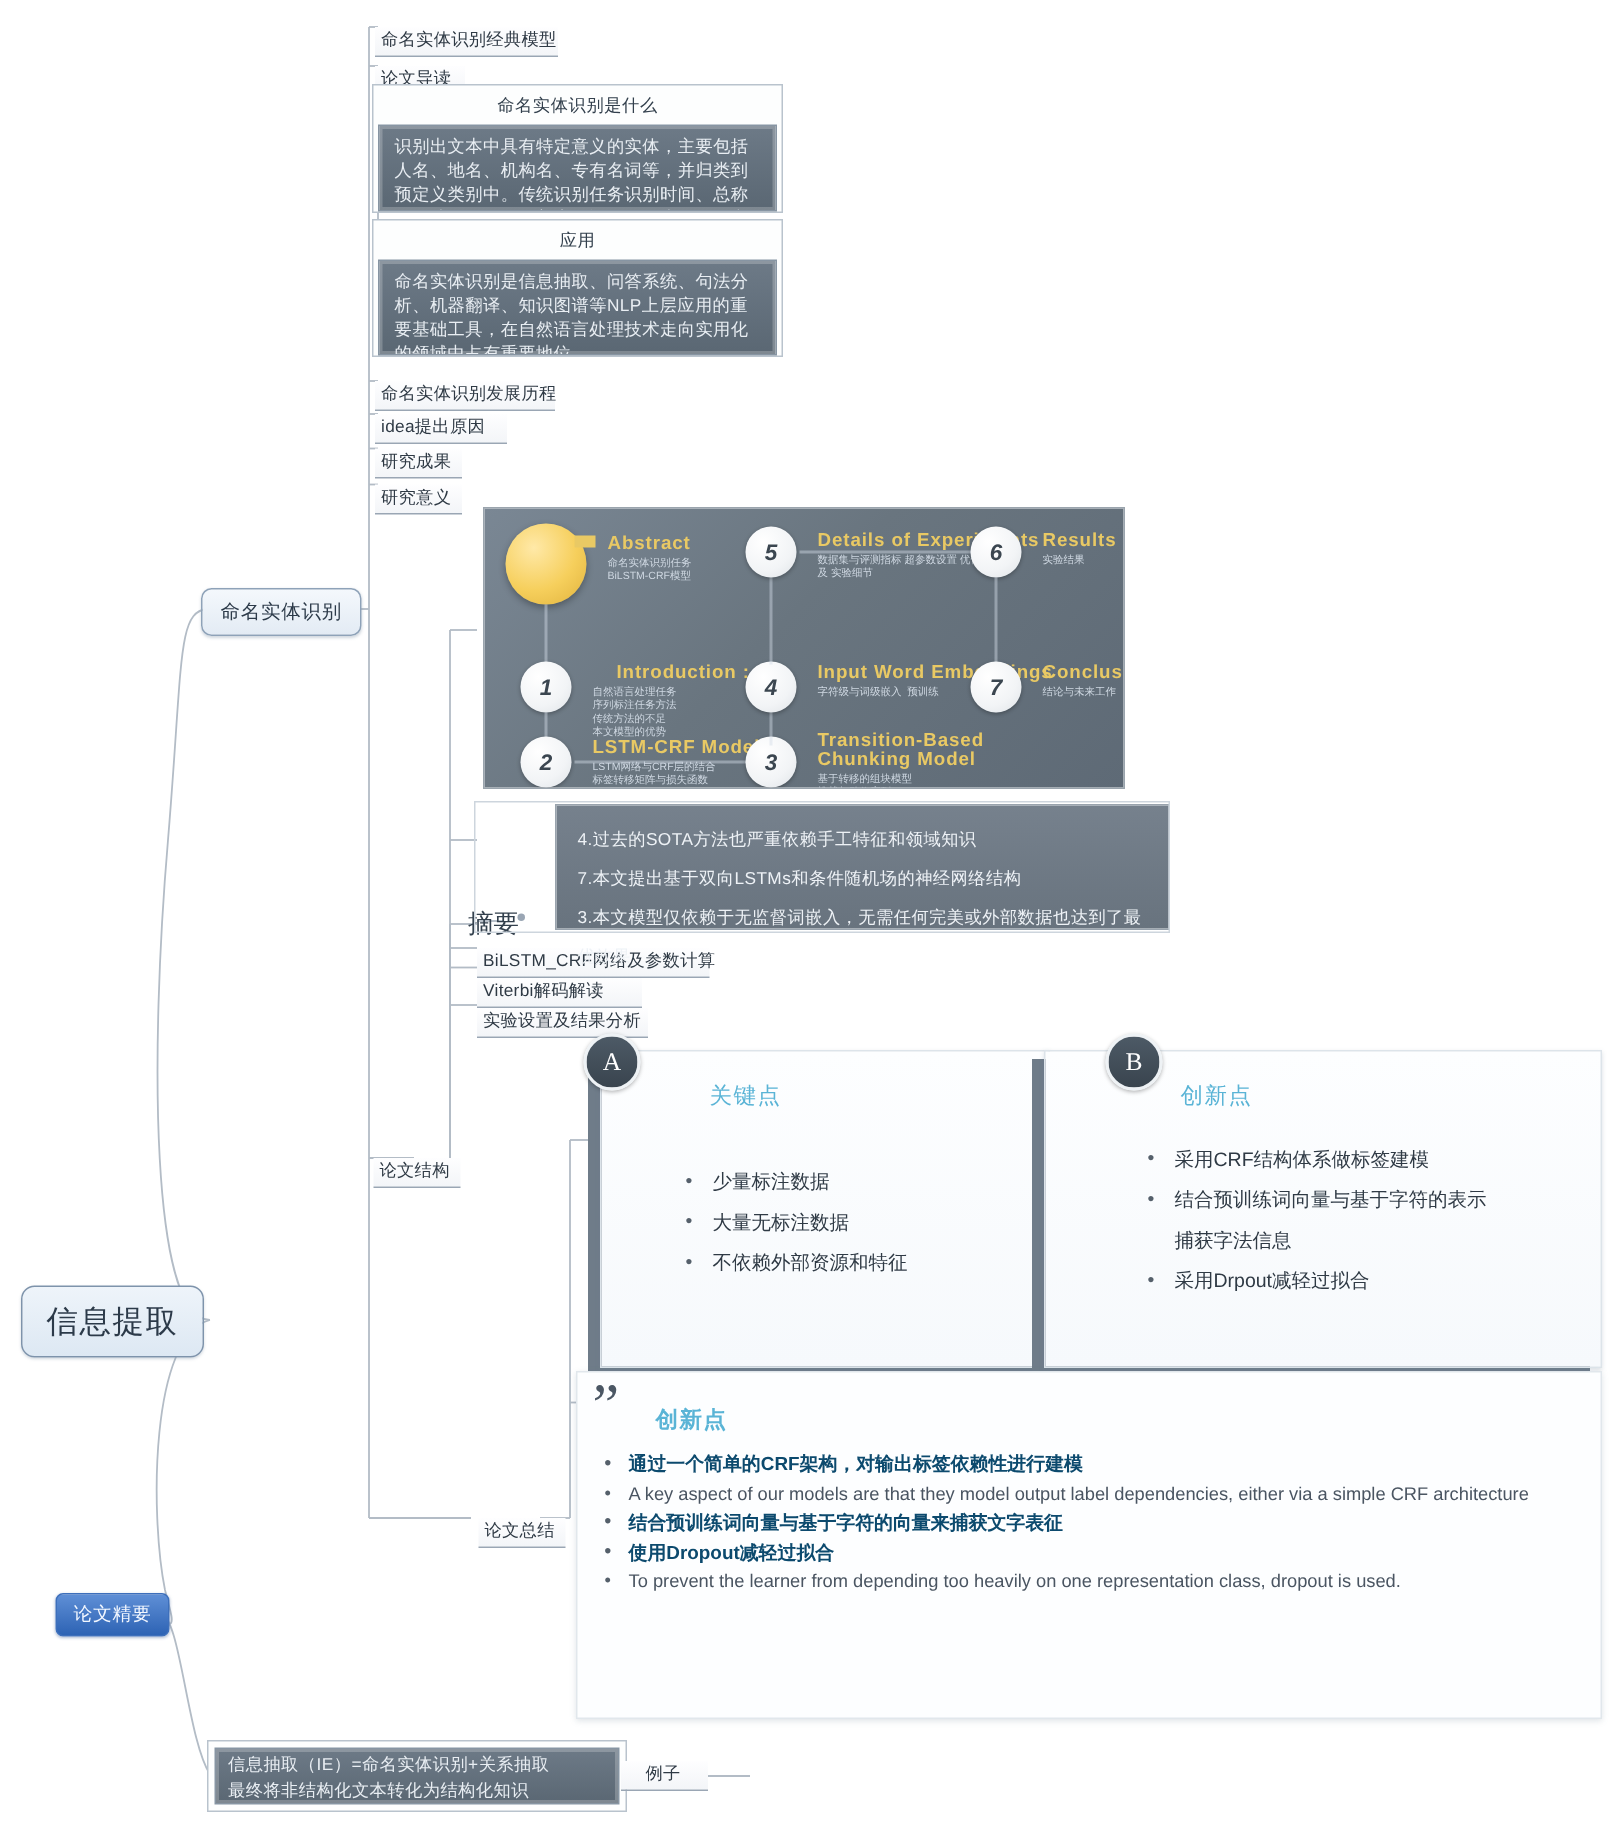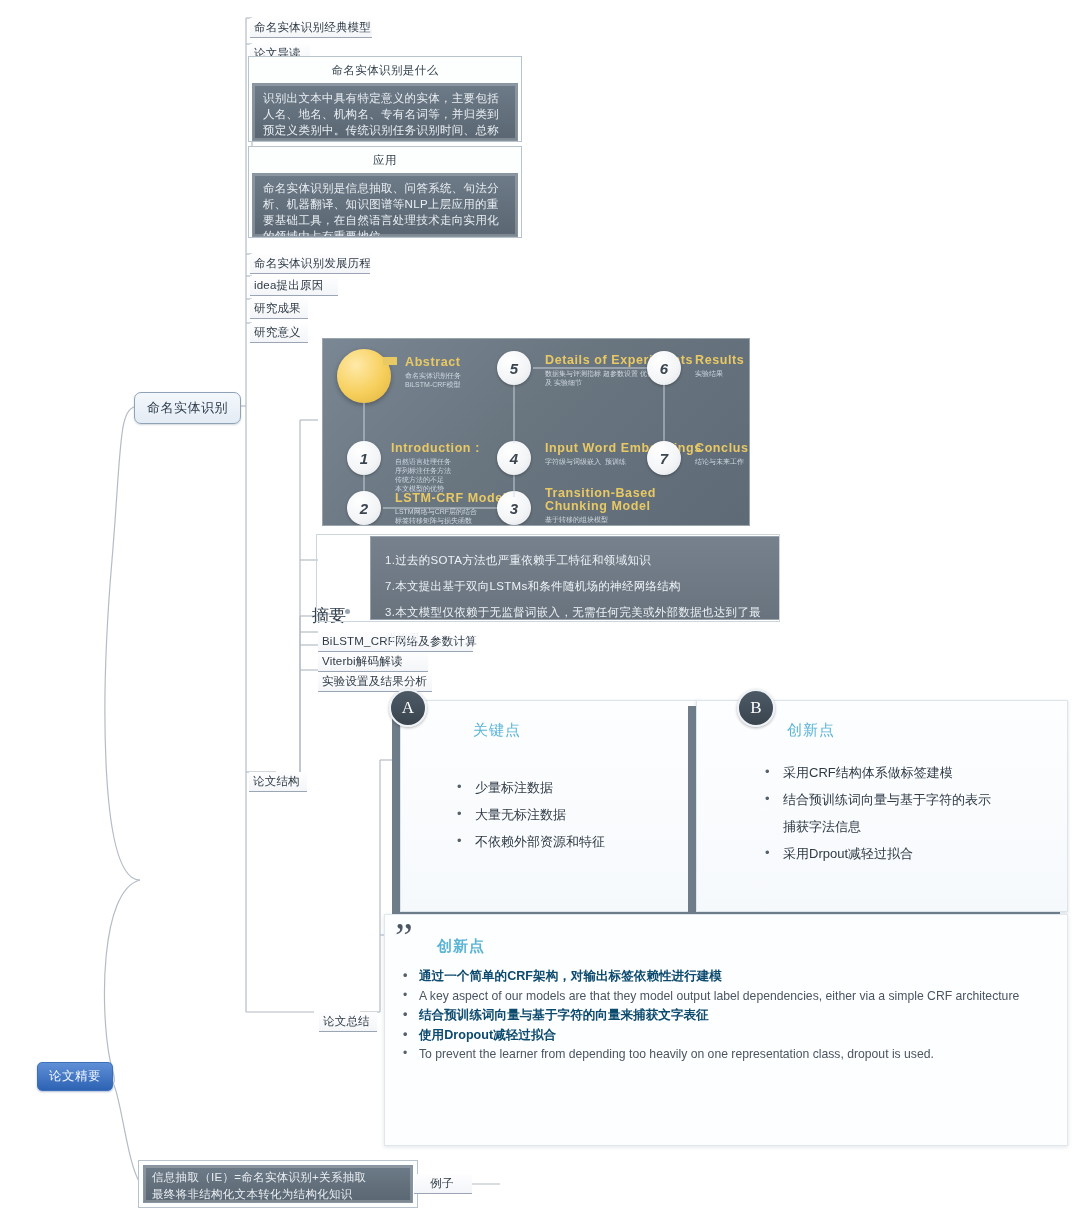--- a/index.html
+++ b/index.html
@@ -223,20 +223,23 @@
 
       <path d="M318,614 L 336,614"></path>
 
       <path d="M360,1012 L 380,1012"></path>
       <path d="M380,760 L 380,1012"></path>
       <path d="M380,760 L 396,760"></path>
       <path d="M380,935 L 396,935"></path>
     </g>
   </svg>
 
+  <div class="boxnode root" style="left:14px;top:857px;">
+    <span>信息提取</span>
+  </div>
 
   <div class="boxnode branch" style="left:134px;top:392px;">
     <span>命名实体识别</span>
   </div>
 
   <div class="bluenode" style="left:37px;top:1062px;">
     <span>论文精要</span>
   </div>
 
   <div class="mnode" style="left:250px;top:8px;width:122px;">
@@ -303,21 +306,21 @@
   <div class="imgblock info7" style="left:322px;top:338px;width:428px;height:188px;">
 
     <div class="bigcirc" style="left:14px;top:10px;"></div>
     <div class="ttl" style="left:82px;top:16px;color:#e9c964;">Abstract</div>
     <div style="position:absolute;left:60px;top:18px;width:14px;height:8px;background:#e9c964;"></div>
     <div class="sub" style="left:82px;top:32px;white-space:pre;">命名实体识别任务
 BiLSTM-CRF模型</div>
 
     <div class="bar" style="left:40px;top:64px;width:1.5px;height:40px;"></div>
     <div class="circ" style="left:24px;top:102px;">1</div>
-    <div class="ttl" style="left:68px;top:102px;text-align:center;">Introduction :</div>
+    <div class="ttl" style="left:88px;top:102px;text-align:center;">Introduction :</div>
     <div class="sub" style="left:72px;top:118px;white-space:pre;">自然语言处理任务
 序列标注任务方法
 传统方法的不足
 本文模型的优势</div>
 
     <div class="bar" style="left:40px;top:136px;width:1.5px;height:28px;"></div>
     <div class="circ" style="left:24px;top:152px;">2</div>
     <div class="ttl" style="left:72px;top:152px;">LSTM-CRF Model</div>
     <div class="sub" style="left:72px;top:168px;white-space:pre;">LSTM网络与CRF层的结合
 标签转移矩阵与损失函数</div>
@@ -345,21 +348,21 @@
     <div class="ttl" style="left:372px;top:14px;">Results</div>
     <div class="sub" style="left:372px;top:30px;white-space:pre;">实验结果</div>
 
     <div class="bar" style="left:340px;top:46px;width:1.5px;height:58px;"></div>
     <div class="circ" style="left:324px;top:102px;">7</div>
     <div class="ttl" style="left:372px;top:102px;">Conclusion</div>
     <div class="sub" style="left:372px;top:118px;white-space:pre;">结论与未来工作</div>
   </div>
 
   <div class="abspanel" style="left:370px;top:536px;width:410px;height:84px;">
-    <div>1.过去的SOTA方法也严重依赖手工特征和领域知识</div>
+    <div>4.过去的SOTA方法也严重依赖手工特征和领域知识</div>
     <div>7.本文提出基于双向LSTMs和条件随机场的神经网络结构</div>
     <div>3.本文模型仅依赖于无监督词嵌入，无需任何完美或外部数据也达到了最优效果</div>
   </div>
   <div style="position:absolute;left:316px;top:534px;width:464px;height:88px;border:1px solid #cdd5dd;box-sizing:border-box;pointer-events:none;"></div>
 
   <div class="abshadow" style="left:392px;top:706px;width:300px;height:212px;"></div>
   <div class="card" style="left:400px;top:700px;width:300px;height:212px;">
     <div class="cardmark" style="left:-12px;top:-12px;">A</div>
     <div class="cardttl" style="left:72px;top:20px;">关键点</div>
     <ul class="cardlist" style="left:52px;top:58px;width:240px;margin-top:15px;">

